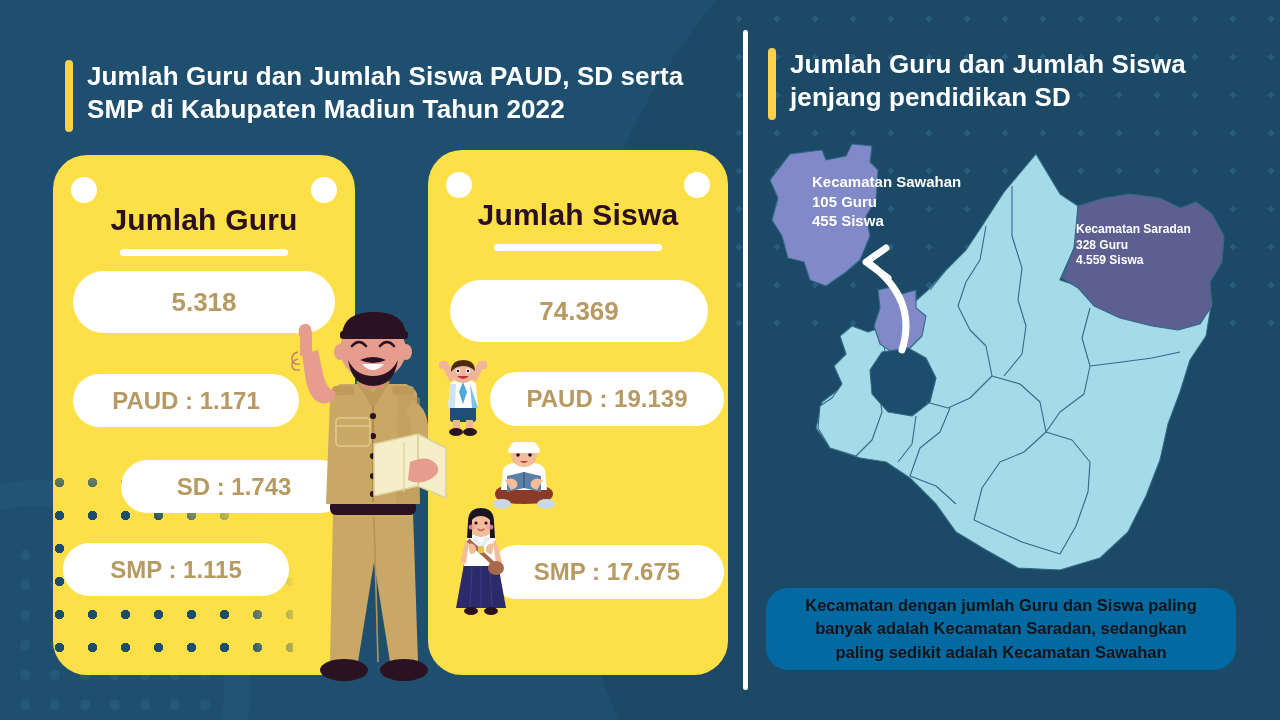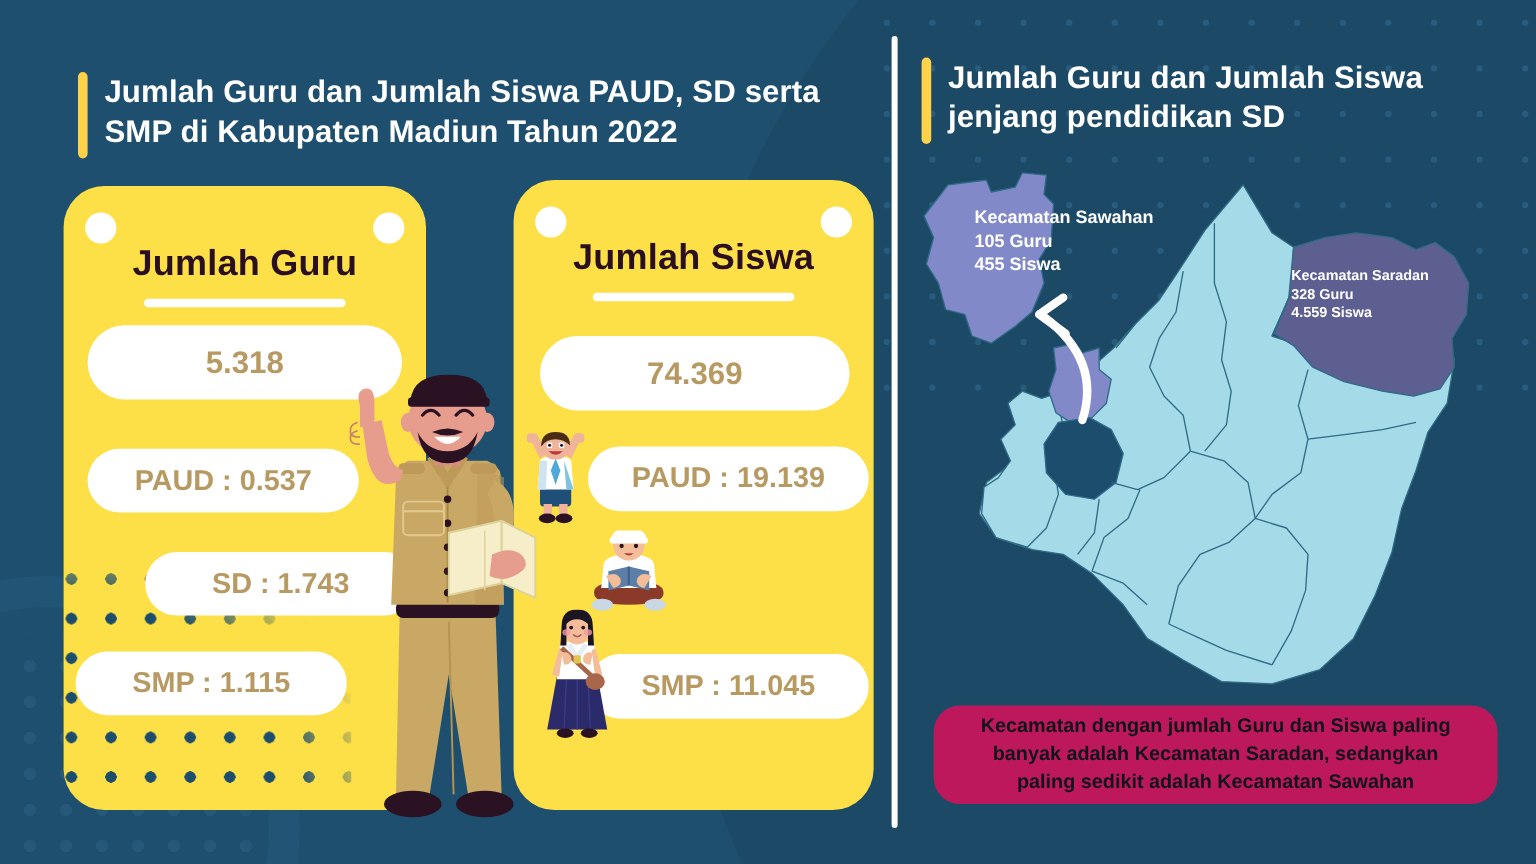--- a/index.html
+++ b/index.html
@@ -118,24 +118,24 @@
   #map-svg { position:absolute; inset:0; width:100%; height:100%; }
 
   .maplabel { position:absolute; color:#fff; font-weight:bold; line-height:1.3; }
   #lbl-sawahan { left:812px; top:172px; font-size:15px; }
   #lbl-saradan { left:1076px; top:222px; font-size:12px; }
   .maplabel .ln { display:block; white-space:nowrap; }
 
   
   #note {
     position:absolute; left:766px; top:588px; width:470px; height:82px;
-    background:#be185d; border-radius:22px;
+    background:#0369a1; border-radius:22px;
     display:flex; align-items:center; justify-content:center; text-align:center;
     color:#12141a; font-size:16.5px; font-weight:bold; line-height:1.42;
-    padding:0 14px; white-space:pre-line;margin-left:12px;
+    padding:0 14px; white-space:pre-line;
   }
 </style>
 </head>
 <body>
 
 <div id="stage">
 
   <div class="bg-base"></div>
   <div class="bg-diag2"></div>
   <div class="bg-diag"></div>
@@ -157,33 +157,33 @@
 
   <div class="divider"></div>
 
   <div class="card" id="card-guru">
     <div class="card-dots"></div>
     <div class="punch l"></div>
     <div class="punch r"></div>
     <div class="card-title">Jumlah Guru</div>
     <div class="card-rule"></div>
     <div class="pill big" id="g-total">5.318</div>
-    <div class="pill sm" id="g-paud">PAUD : 0.537</div>
+    <div class="pill sm" id="g-paud">PAUD : 1.171</div>
     <div class="pill sm" id="g-sd">SD : 1.743</div>
     <div class="pill sm" id="g-smp">SMP : 1.115</div>
   </div>
 
   <div class="card" id="card-siswa">
     <div class="punch l"></div>
     <div class="punch r"></div>
     <div class="card-title">Jumlah Siswa</div>
     <div class="card-rule"></div>
     <div class="pill big" id="s-total">74.369</div>
     <div class="pill sm" id="s-paud">PAUD : 19.139</div>
-    <div class="pill sm" id="s-smp">SMP : 11.045</div>
+    <div class="pill sm" id="s-smp">SMP : 17.675</div>
   </div>
 
   <svg class="illus" id="teacher" viewBox="0 0 190 408">
 
     <path d="M55 200 L135 200 L140 350 L112 350 L96 250 L80 350 L52 350 Z" fill="#c9a765"></path>
     <path d="M96 206 L100 350" stroke="#b5944f" stroke-width="1.6" fill="none"></path>
 
     <ellipse cx="66" cy="358" rx="24" ry="11" fill="#2b1222"></ellipse>
     <ellipse cx="126" cy="358" rx="24" ry="11" fill="#2b1222"></ellipse>
 

